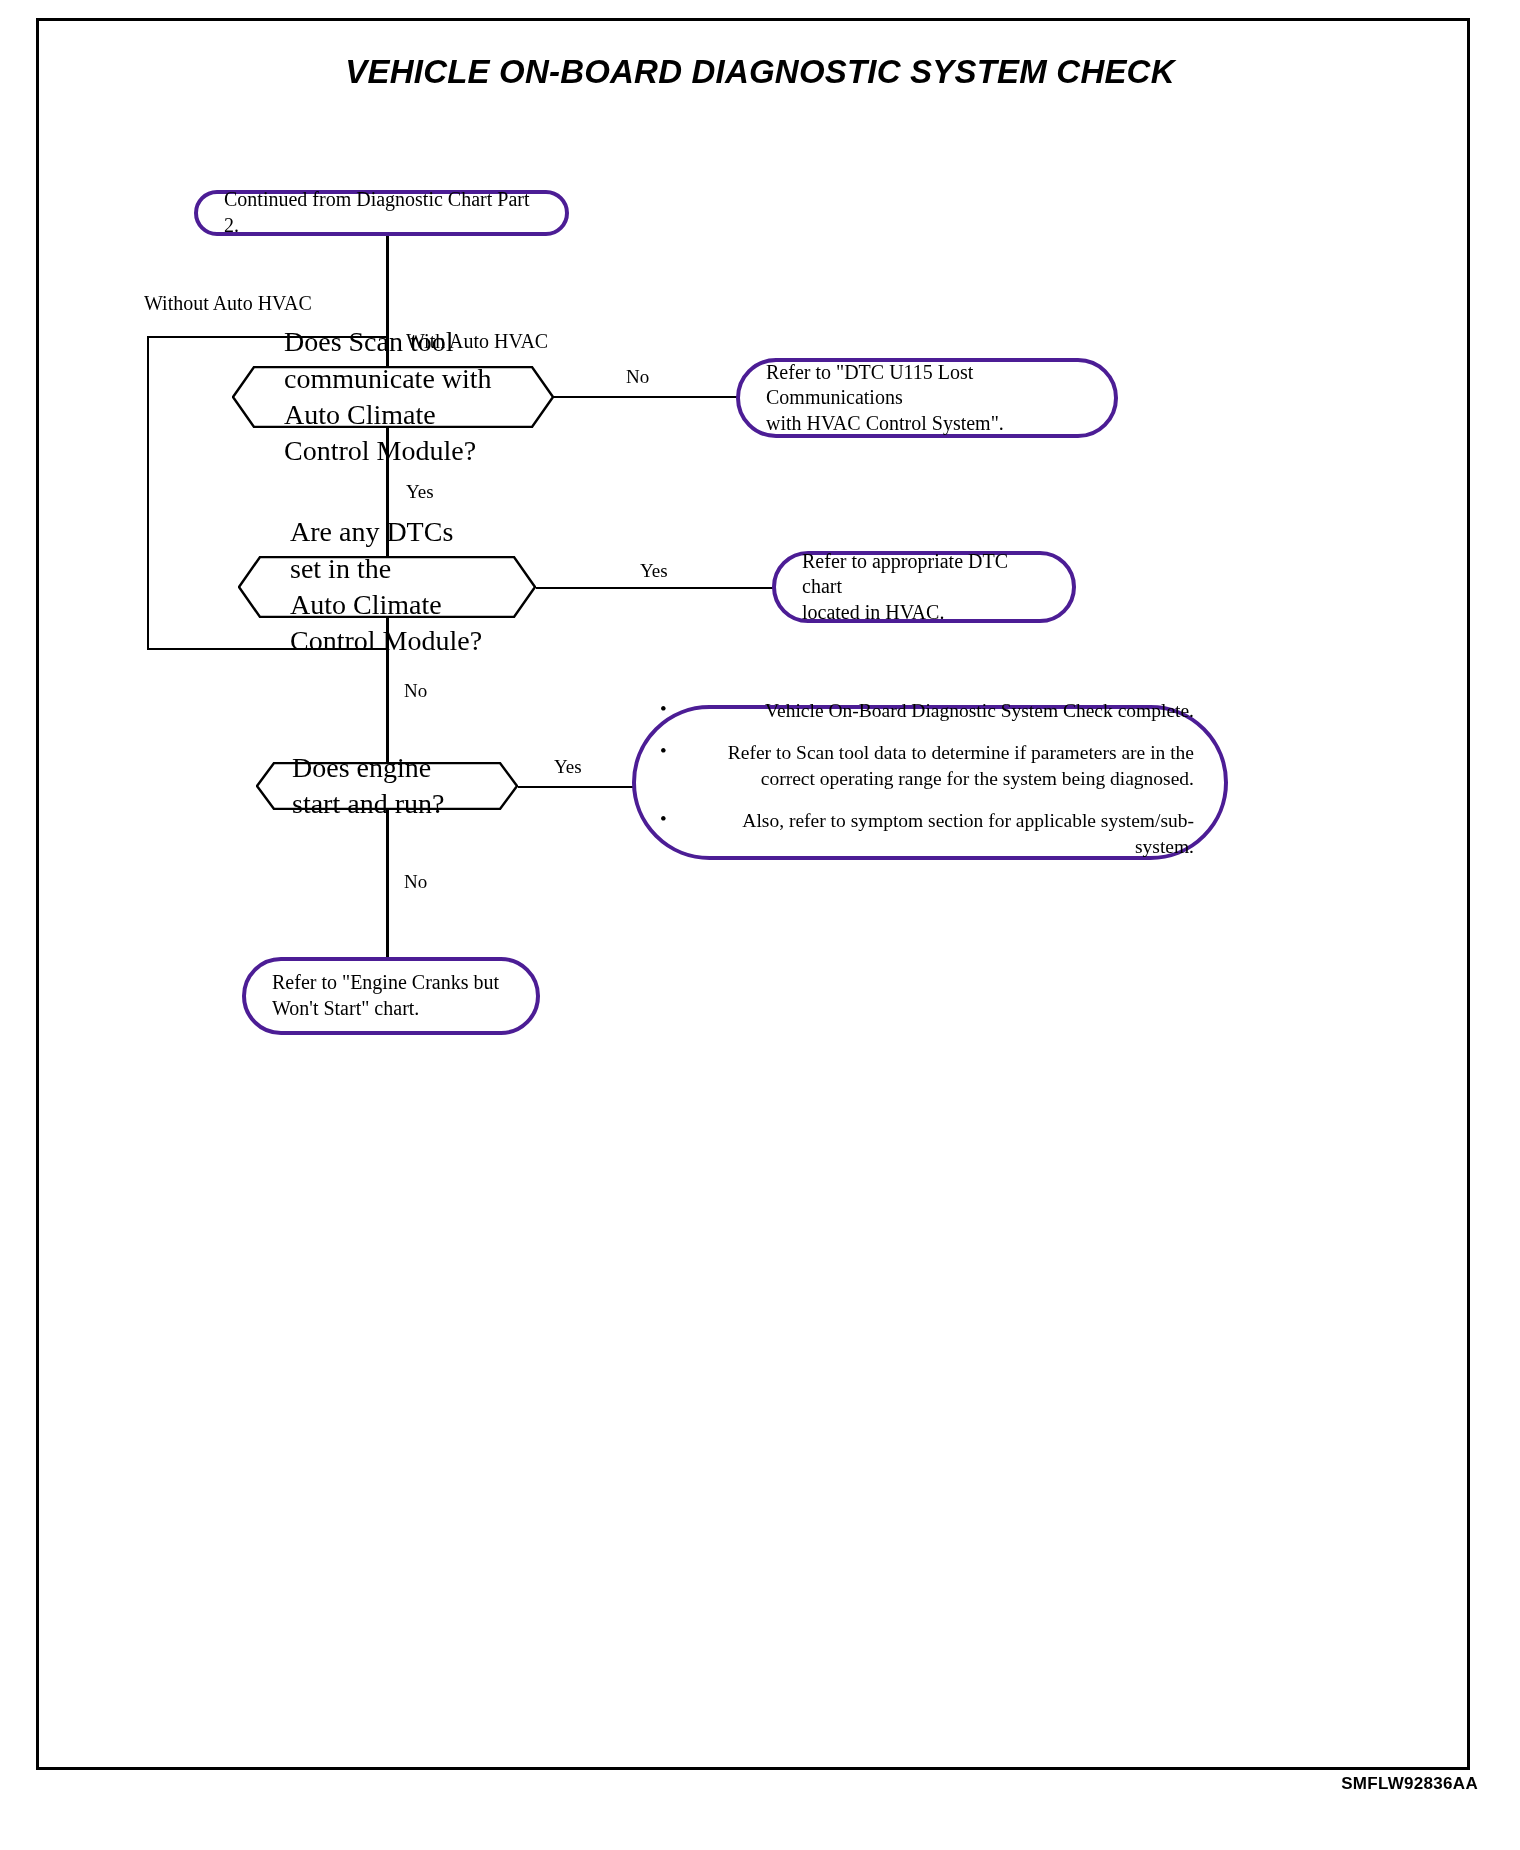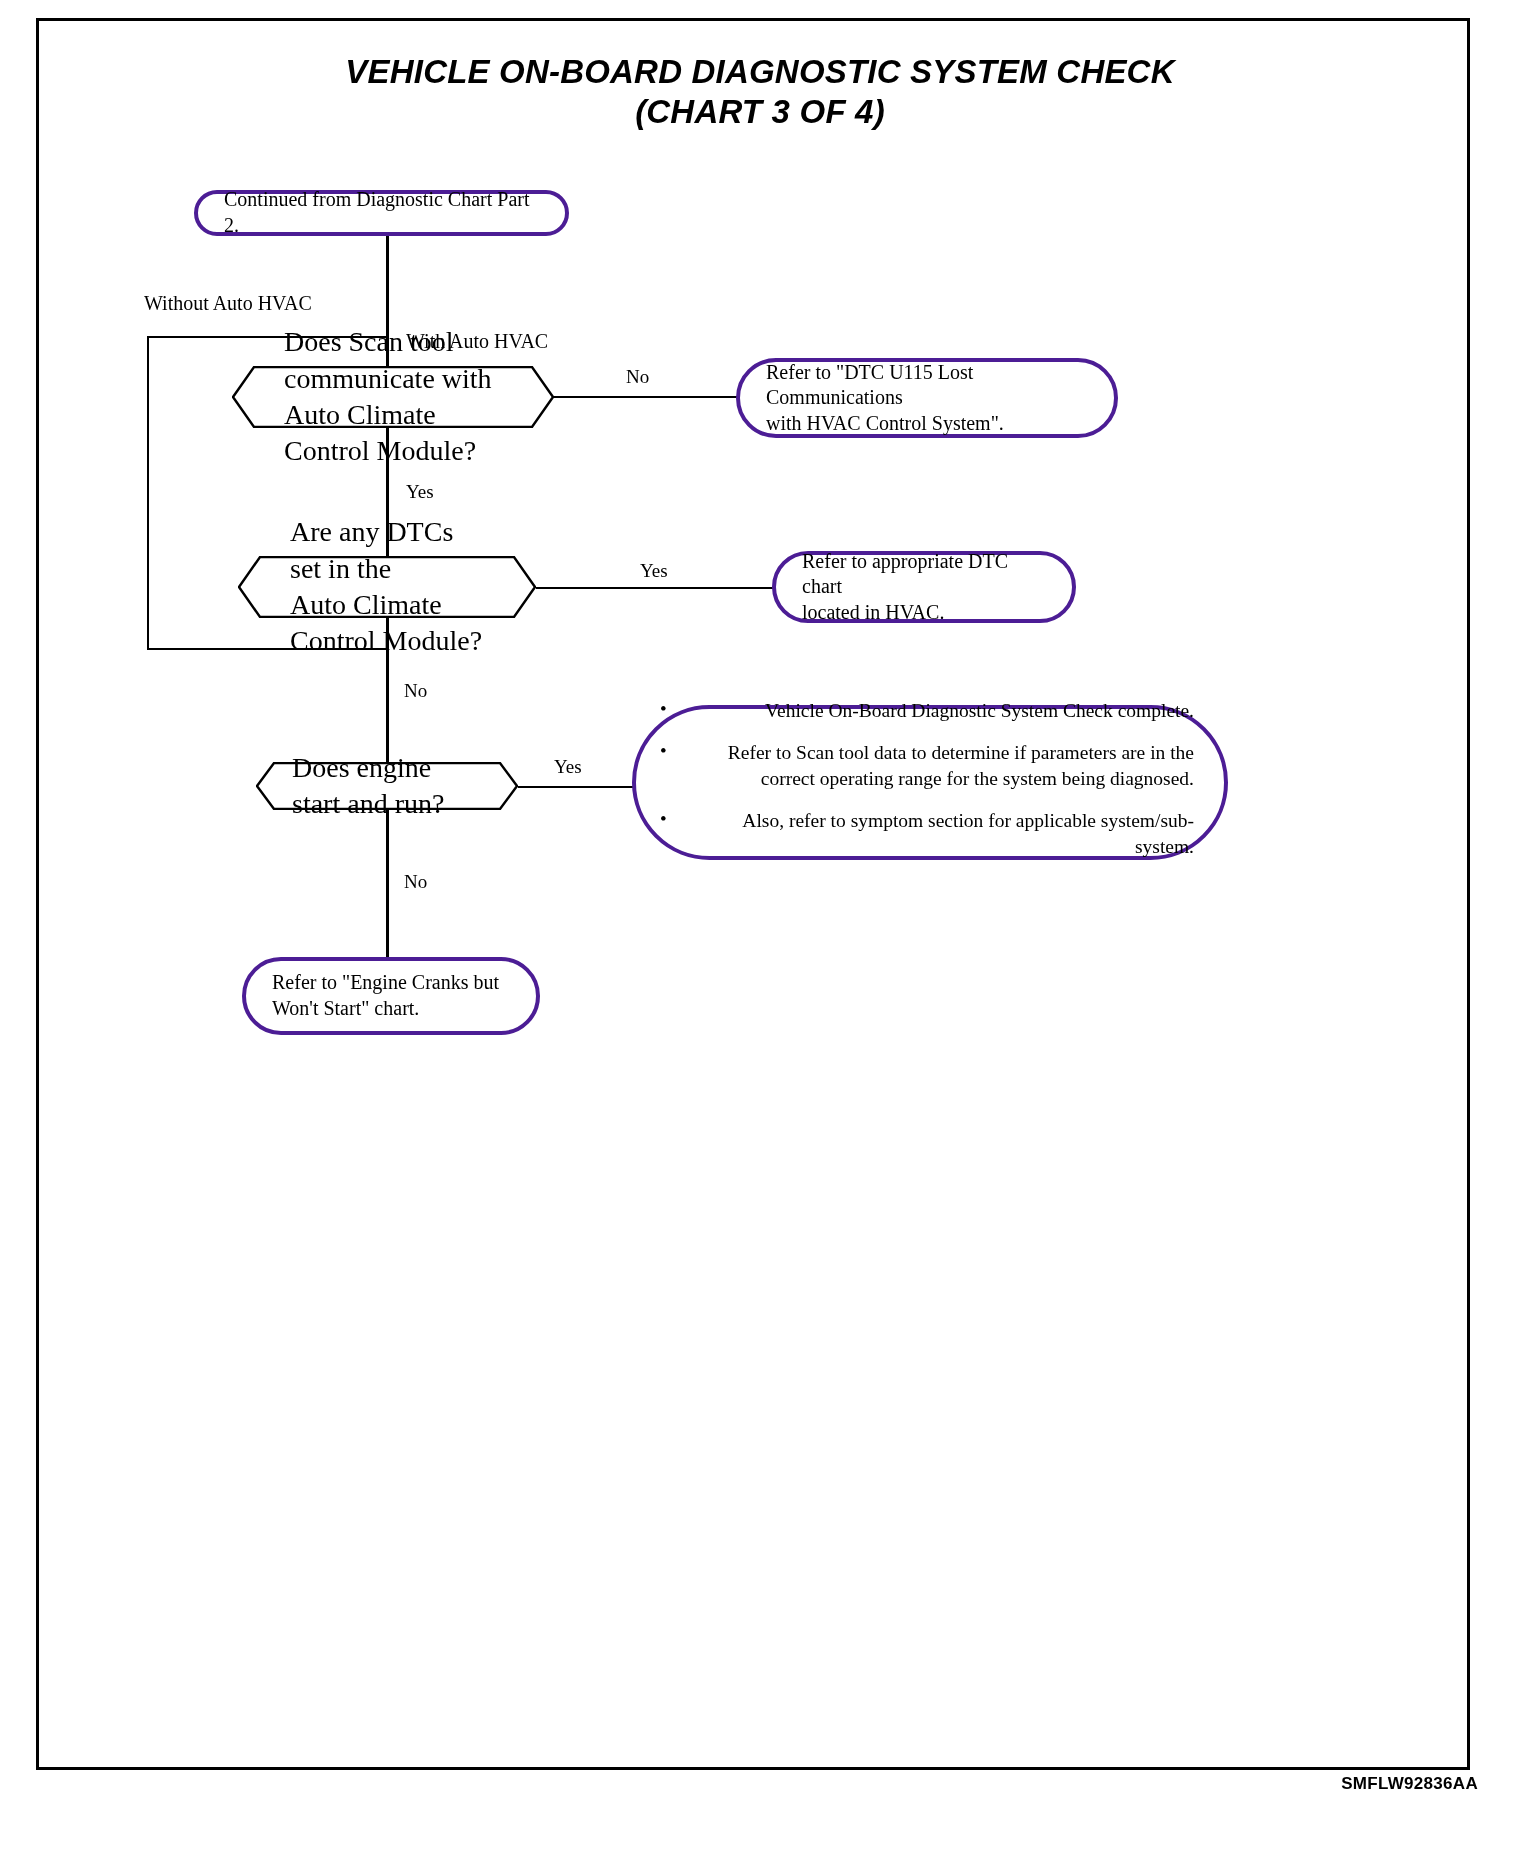--- a/index.html
+++ b/index.html
@@ -134,21 +134,20 @@
 </style>
 </head>
 <body>
 
 <div id="page">
 
   <div class="page-border"></div>
 
   <div class="title-block">
     <span>VEHICLE ON-BOARD DIAGNOSTIC SYSTEM CHECK</span>
-    <span class="title-line2">(CHART 3 OF 4)</span>
   </div>
 
   <div class="node stadium thick" style="left:194px; top:190px; width:375px; height:46px;">
     <span>Continued from Diagnostic Chart  Part 2.</span>
   </div>
 
   <div class="vline" style="left:386px; top:236px; height:101px;"></div>
 
   <div class="label" style="left:144px; top:292px;">Without Auto HVAC</div>
 

